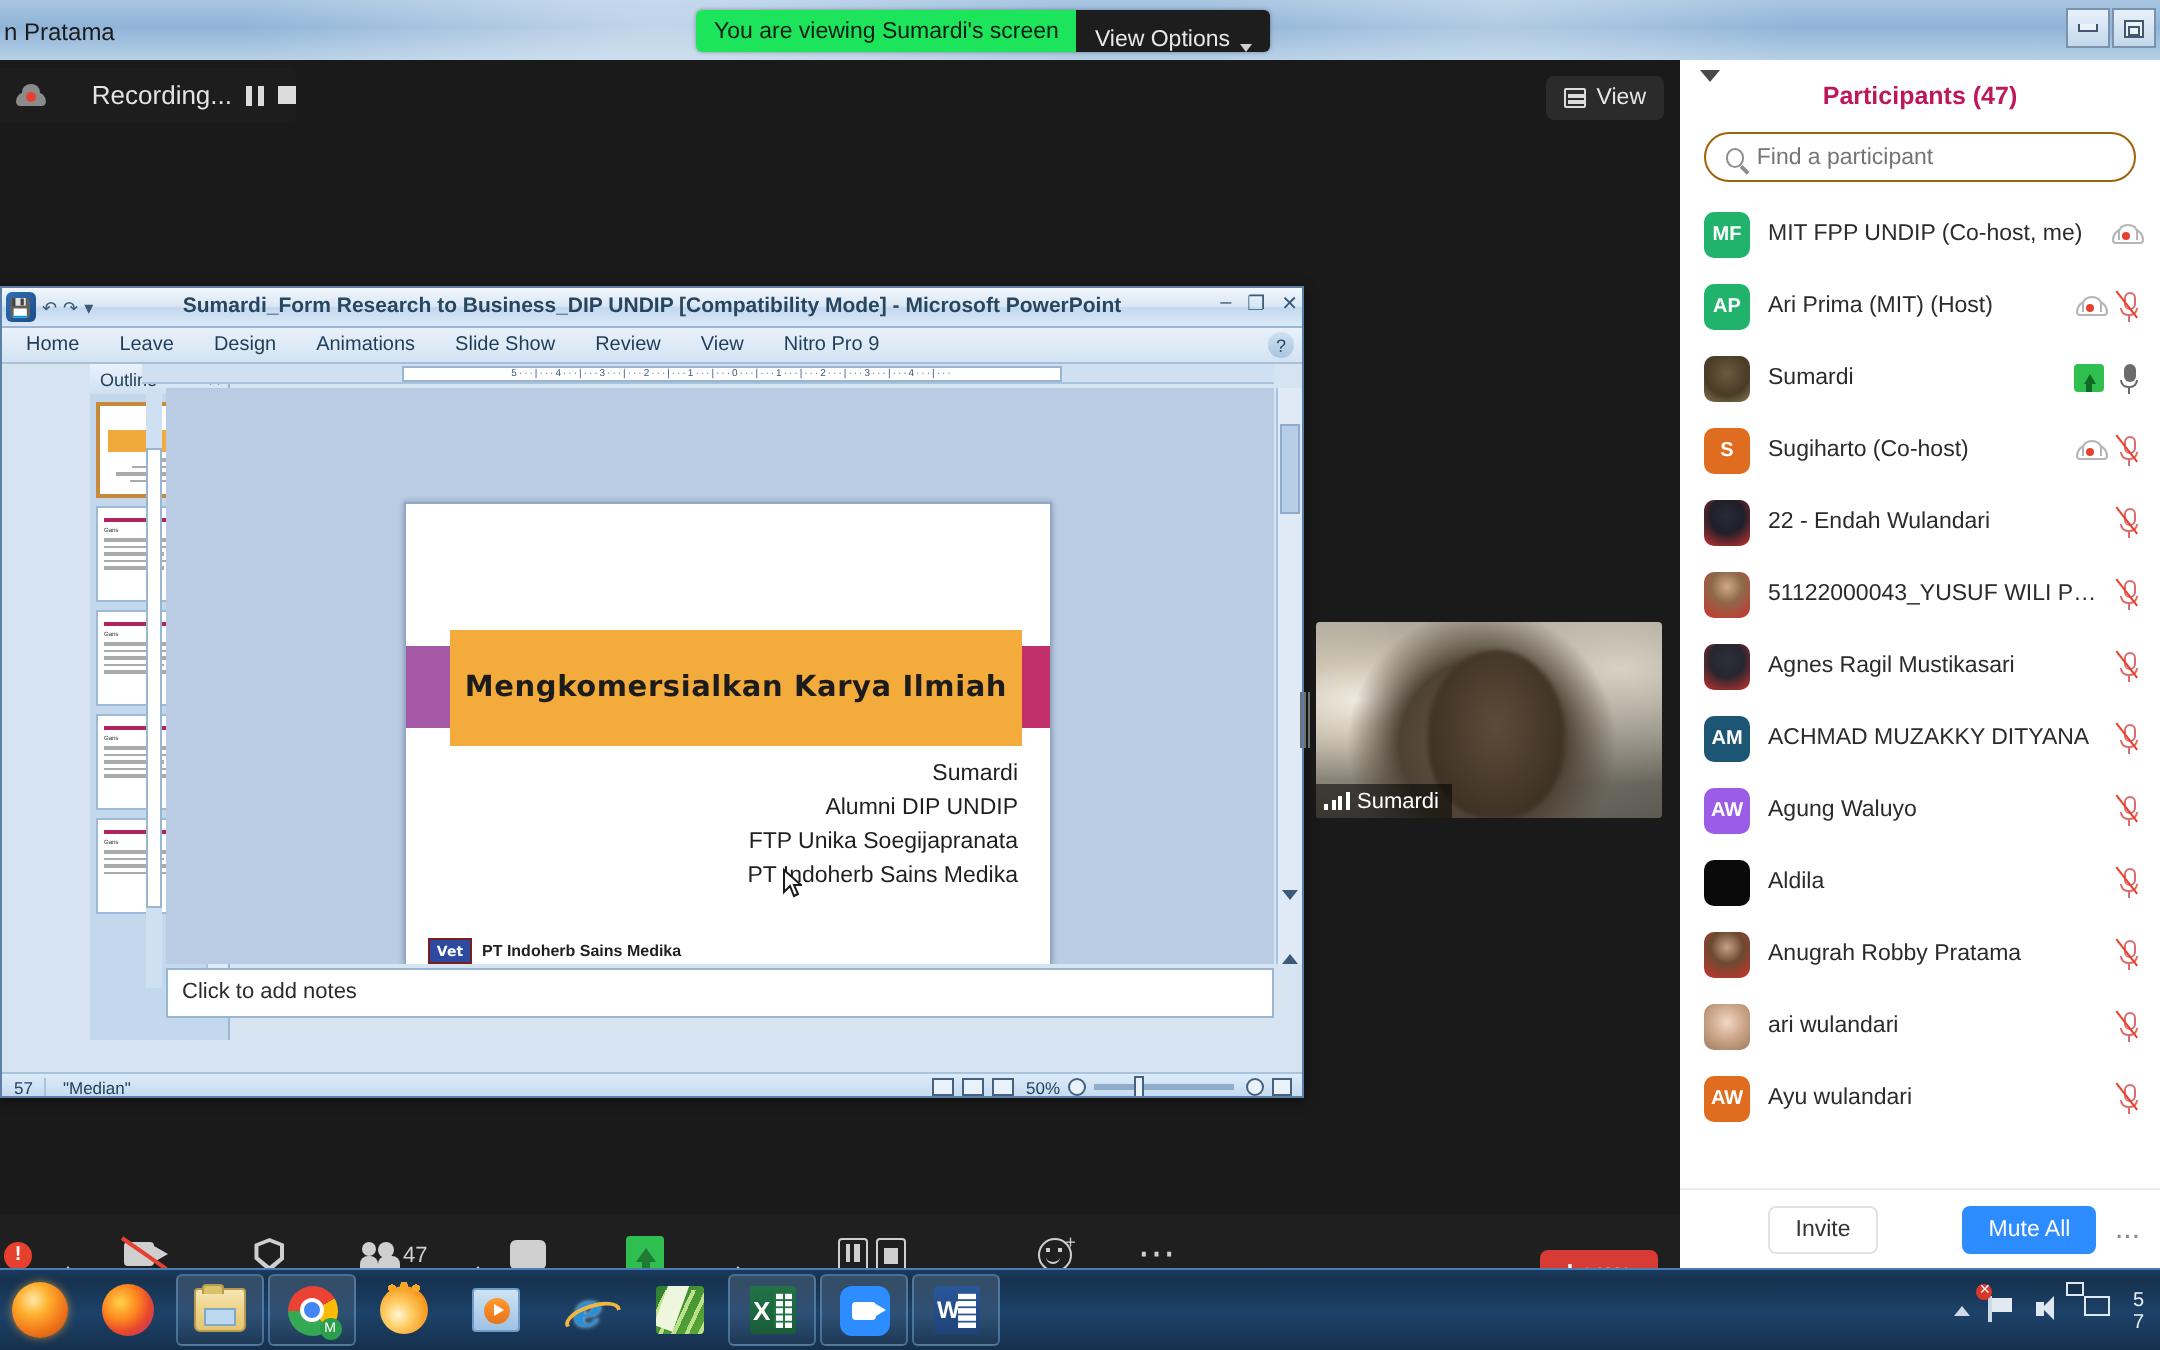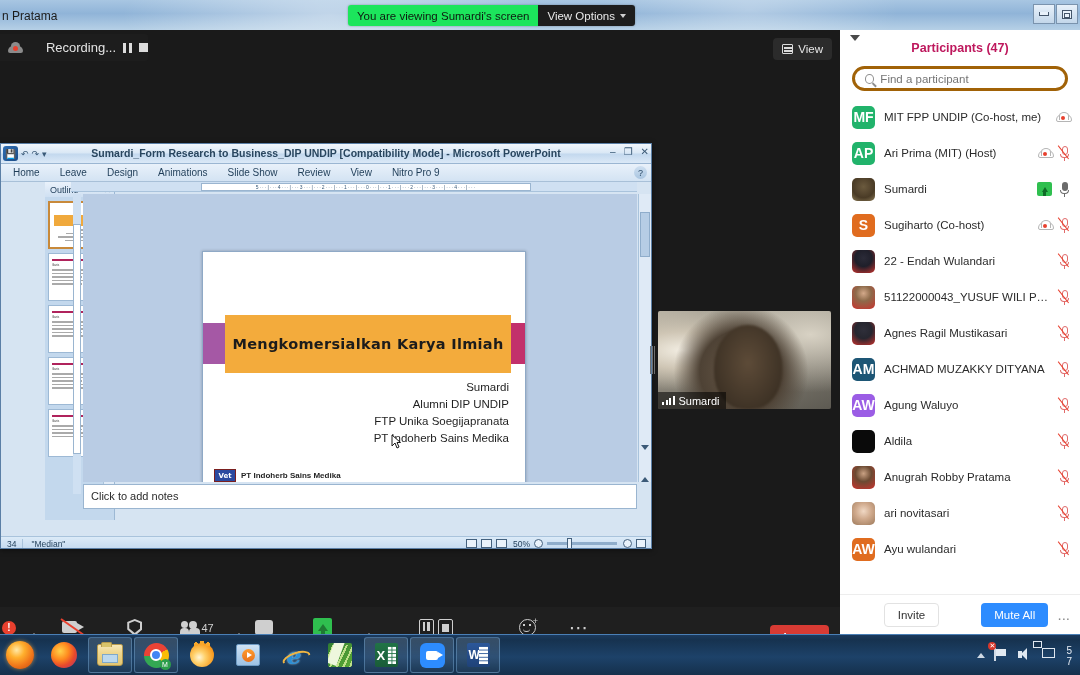--- a/index.html
+++ b/index.html
@@ -48,21 +48,21 @@
     position:absolute; left:348px; top:5px; height:21px; display:flex; align-items:stretch;
     border-radius:3px; overflow:hidden; z-index:6;
     box-shadow:0 0 2px rgba(0,0,0,.35);
   }
   #share-banner .green {
     background:#1ce55c; color:#0e1b10; font-size:11.5px;
     display:flex; align-items:center; padding:0 9px; white-space:nowrap;
   }
   #share-banner .dark {
     background:#1d1d1d; color:#e8e8e8; font-size:11.5px;
-    display:flex; align-items:center; gap:5px; padding:0 9px; white-space:nowrap;
+    display:flex; align-items:flex-end; gap:5px; padding:0 9px; white-space:nowrap;
   }
   .caret-d { width:0;height:0;border-left:3.5px solid transparent;border-right:3.5px solid transparent;border-top:4px solid #cfcfcf; }
 
   
   #stage {
     position:absolute; left:0; top:30px; width:840px; height:604px;
     background:#1a1a1a;
   }
 
   
@@ -373,36 +373,36 @@
   }
   #panel-head {
     height:36px; display:flex; align-items:center; position:relative;
     border-bottom:1px solid #fff;
   }
   #panel-head .collapse { position:absolute; left:10px; top:11px; }
   .chev-down-s { width:0;height:0;border-left:5px solid transparent;border-right:5px solid transparent;border-top:6px solid #4a4a4a;}
   #panel-head .ttl { flex:1; text-align:center; font-size:12.5px; font-weight:bold; color:#be185d;}
   #search-wrap { padding:0 12px 8px; }
   #search-box {
-    height:25px; border:3px solid #a16207; border-radius:13px;
+    height:25px; border:1px solid #a16207; border-radius:13px;
     display:flex; align-items:center; gap:6px; padding:0 10px;
   }
   .mag { width:10px;height:10px;border:1.5px solid #8e8e8e;border-radius:50%;position:relative;}
   .mag:after{content:"";position:absolute;right:-4px;bottom:-3px;width:5px;height:1.5px;background:#8e8e8e;transform:rotate(45deg);}
   #search-box input {
     border:none; outline:none; font-size:11.5px; color:#6f6f6f; width:100%;
     font-family:"Liberation Sans", sans-serif; background:transparent;
   }
   #plist { height:480px; overflow:hidden; }
   .prow {
     height:36px; display:flex; align-items:center; padding:0 6px 0 12px; gap:9px;
   }
   .av {
     width:23px; height:23px; border-radius:5px; flex:0 0 23px;
-    color:#fff; font-size:14px; font-weight:bold;
+    color:#fff; font-size:10px; font-weight:bold;
     display:flex; align-items:center; justify-content:center; overflow:hidden; position:relative;
   }
   .av.photo:before {
     content:""; position:absolute; inset:0;
   }
   .pname {
     flex:1; font-size:11.5px; color:#2b2b2b; white-space:nowrap; overflow:hidden;
     text-overflow:ellipsis;
   }
   .pico { display:flex; align-items:center; gap:7px; padding-right:4px;}
@@ -700,21 +700,21 @@
       </div>
       <div id="slide-vsb">
         <div class="thumb2"></div>
         <div class="ar arr-dn"><span class="tri-dn"></span></div>
         <div class="ar arr-dn2"><span class="tri-up"></span></div>
       </div>
 
       <div id="notes">Click to add notes</div>
 
       <div id="ppt-status">
-        <span class="sl">34</span>
+        <span class="sl">57</span>
         <span class="theme">"Median"</span>
         <span class="spacer"></span>
         <span class="views">
           <i></i>
           <i></i>
           <i></i>
         </span>
         <span class="zoom">50%</span>
         <span class="circ"></span>
         <span class="zoomslider">
@@ -998,21 +998,21 @@
             <span class="cap"></span>
             <span class="base"></span>
             <span class="stem"></span>
             <span class="sl"></span>
           </span>
       </span>
     </div>
 
     <div class="prow">
       <span class="av photo" style="background:radial-gradient(circle at 50% 40%,#f0d8c4 0%,#cfa98c 45%,#9d7a5c 100%)"></span>
-      <span class="pname">ari novitasari</span>
+      <span class="pname">ari wulandari</span>
       <span class="pico">
         <span class="mic-muted">
             <span class="cap"></span>
             <span class="base"></span>
             <span class="stem"></span>
             <span class="sl"></span>
           </span>
       </span>
     </div>
 

